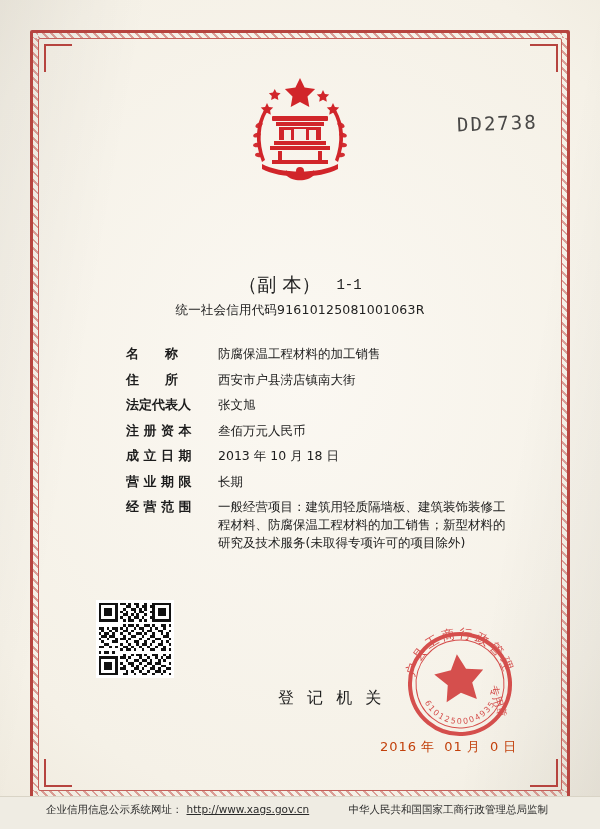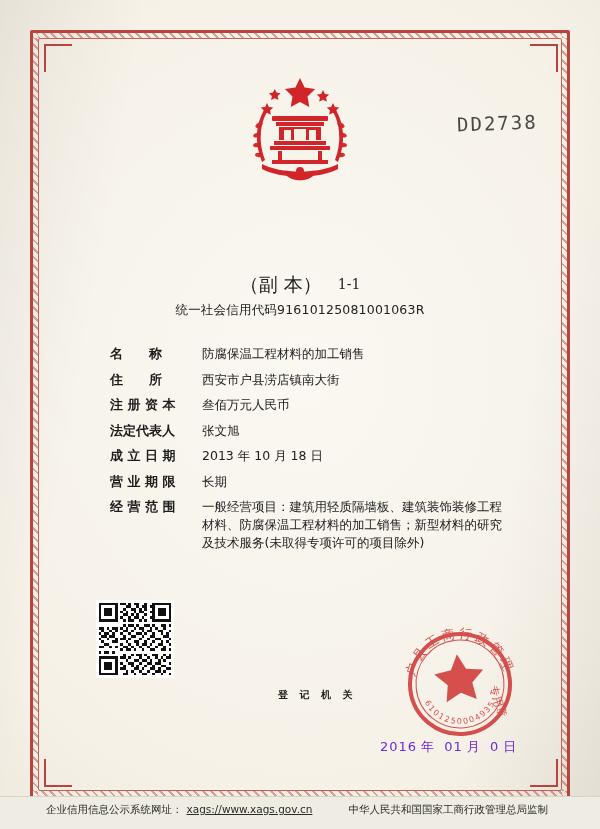--- a/index.html
+++ b/index.html
@@ -119,20 +119,21 @@
     top: 272px;
     text-align: center;
     font-family: "DejaVu Serif", "Liberation Serif", serif;
     font-size: 19px;
     color: #222;
   }
   #subtitle-row .copy-no {
     font-size: 14px;
     margin-left: 16px;
     vertical-align: 2px;
+    font-family: Liberation Mono, monospace;
   }
 
   #credit-code {
     position: absolute;
     left: 0; right: 0;
     top: 302px;
     text-align: center;
     font-size: 12.5px;
     color: #222;
     letter-spacing: 0.2px;
@@ -142,20 +143,21 @@
   #fields {
     position: absolute;
     left: 110px;
     top: 345px;
     width: 400px;
   }
   .field {
     display: flex;
     align-items: flex-start;
     margin-bottom: 8.5px;
+    margin-left: 16px;
   }
   .field-label {
     width: 86px;
     flex: 0 0 86px;
     font-size: 13px;
     font-weight: bold;
     color: #1c1c1c;
     letter-spacing: 0px;
     display: flex;
     justify-content: space-between;
@@ -178,33 +180,33 @@
     top: 600px;
     width: 78px;
     height: 78px;
   }
 
   
   #registry {
     position: absolute;
     left: 278px;
     top: 688px;
-    font-size: 10px;
-    font-weight: bold;
+    font-size: 16px;
+    font-weight: normal;
     letter-spacing: 4px;
     color: #1c1c1c;
   }
 
   
   #datefield {
     position: absolute;
     left: 378px;
     top: 738px;
     font-size: 13px;
-    color: #6d28d9;
+    color: #c2410c;
     letter-spacing: 1px;
     text-align: right;
   }
   #datefield span { margin: 0 2px; }
 
   
   #seal {
     position: absolute;
     left: 396px;
     top: 620px;
@@ -314,26 +316,26 @@
   <div id="fields">
     <div class="field">
       <div class="field-label">名　　称</div>
       <div class="field-value">防腐保温工程材料的加工销售</div>
     </div>
     <div class="field">
       <div class="field-label">住　　所</div>
       <div class="field-value">西安市户县涝店镇南大街</div>
     </div>
     <div class="field">
+      <div class="field-label wide">法定代表人</div>
+      <div class="field-value">张文旭</div>
+    </div>
+    <div class="field">
       <div class="field-label">注 册 资 本</div>
       <div class="field-value">叁佰万元人民币</div>
-    </div>
-    <div class="field">
-      <div class="field-label wide">法定代表人</div>
-      <div class="field-value">张文旭</div>
     </div>
     <div class="field">
       <div class="field-label">成 立 日 期</div>
       <div class="field-value">2013 年 10 月 18 日</div>
     </div>
     <div class="field">
       <div class="field-label">营 业 期 限</div>
       <div class="field-value">长期</div>
     </div>
     <div class="field scope">
@@ -545,16 +547,16 @@
     </text>
     <text font-size="8" fill="#cc2222" font-family="'DejaVu Sans','Liberation Sans',sans-serif" letter-spacing="1.6">
       <textPath href="#sealArcBottom" startOffset="12%">6101250004935</textPath>
     </text>
     <path d="M64 34 l7.6 15.4 17 2.5 -12.3 12 2.9 16.9 -15.2-8 -15.2 8 2.9-16.9 -12.3-12 17-2.5z" fill="#cc2222"></path>
     <text x="93" y="70" font-size="11" fill="#cc2222" transform="rotate(78 93 70)" font-family="'DejaVu Serif','Liberation Serif',serif">专用章</text>
   </svg>
 
   <div class="bottom-strip"></div>
   <div id="footer-left">
-    <span>企业信用信息公示系统网址：</span><span class="url">xags://www.xags.gov.cn</span>
+    <span>企业信用信息公示系统网址：</span><span class="url">http://www.xags.gov.cn</span>
   </div>
   <div id="footer-right">中华人民共和国国家工商行政管理总局监制</div>
 </div>
 
 </body></html>

